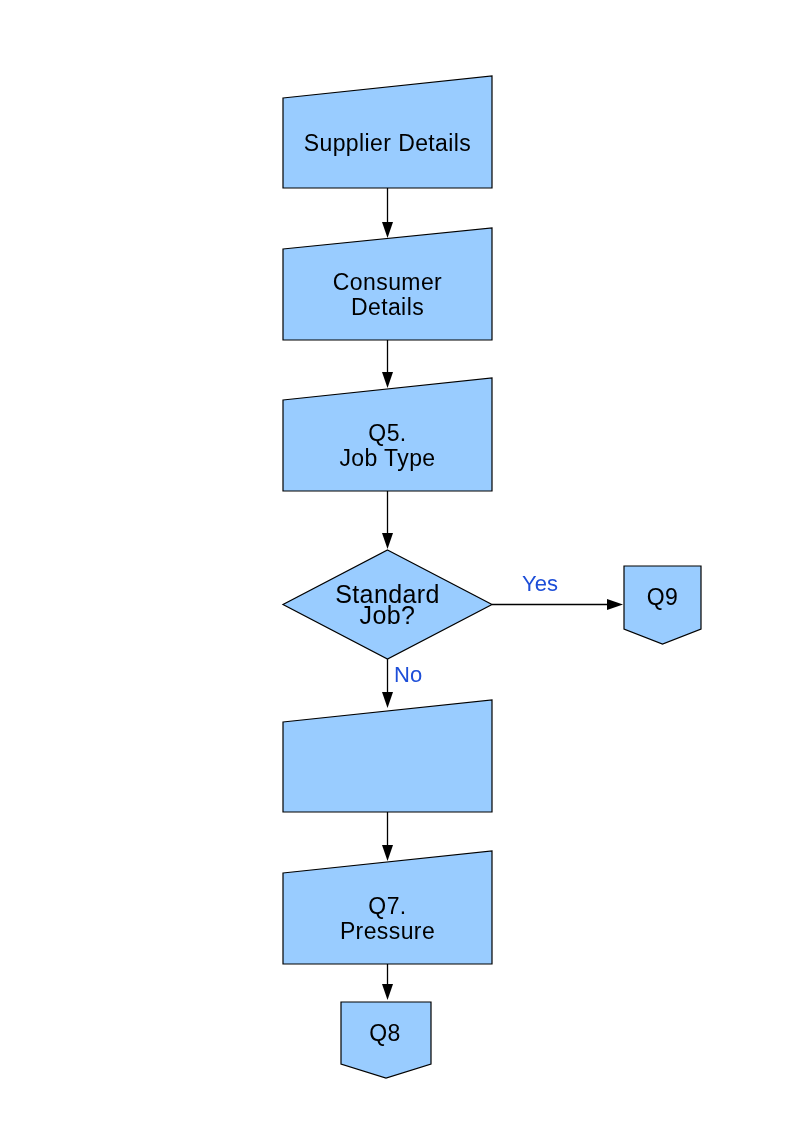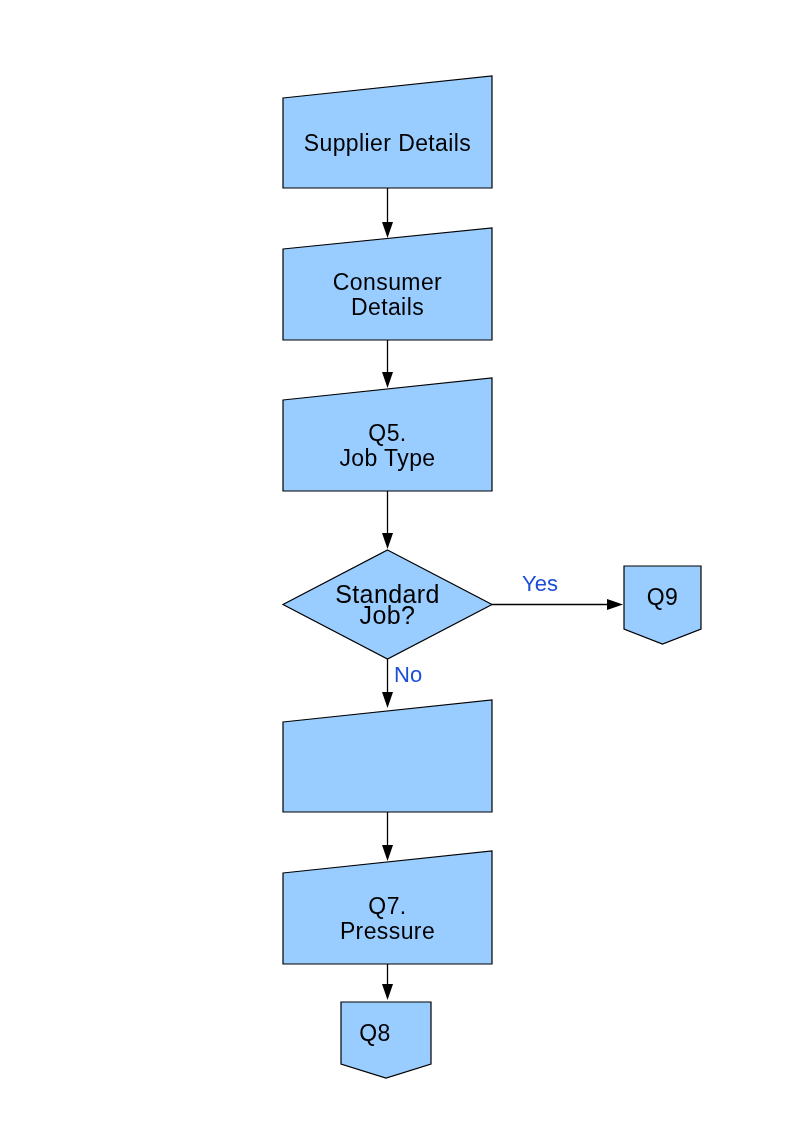--- a/index.html
+++ b/index.html
@@ -119,21 +119,21 @@
   <div class="label" style="left:624px; top:566px; width:77px; height:63px;">
     <span class="line">Q9</span>
   </div>
 
 
   <div class="label" style="left:283px; top:873px; width:209px; height:91px;">
     <span class="line">Q7.</span>
     <span class="line">Pressure</span>
   </div>
 
-  <div class="label" style="left:330px; top:1002px; width:90px; height:62px;">
+  <div class="label" style="left:340px; top:1002px; width:90px; height:62px;">
     <span class="line">Q8</span>
   </div>
 
   <div class="edge-label" style="left:505px; top:572px; width:70px; text-align:center;">Yes</div>
 
   <div class="edge-label" style="left:394px; top:663px; width:45px; text-align:left;">No</div>
 
 </div>
 
 </body></html>

